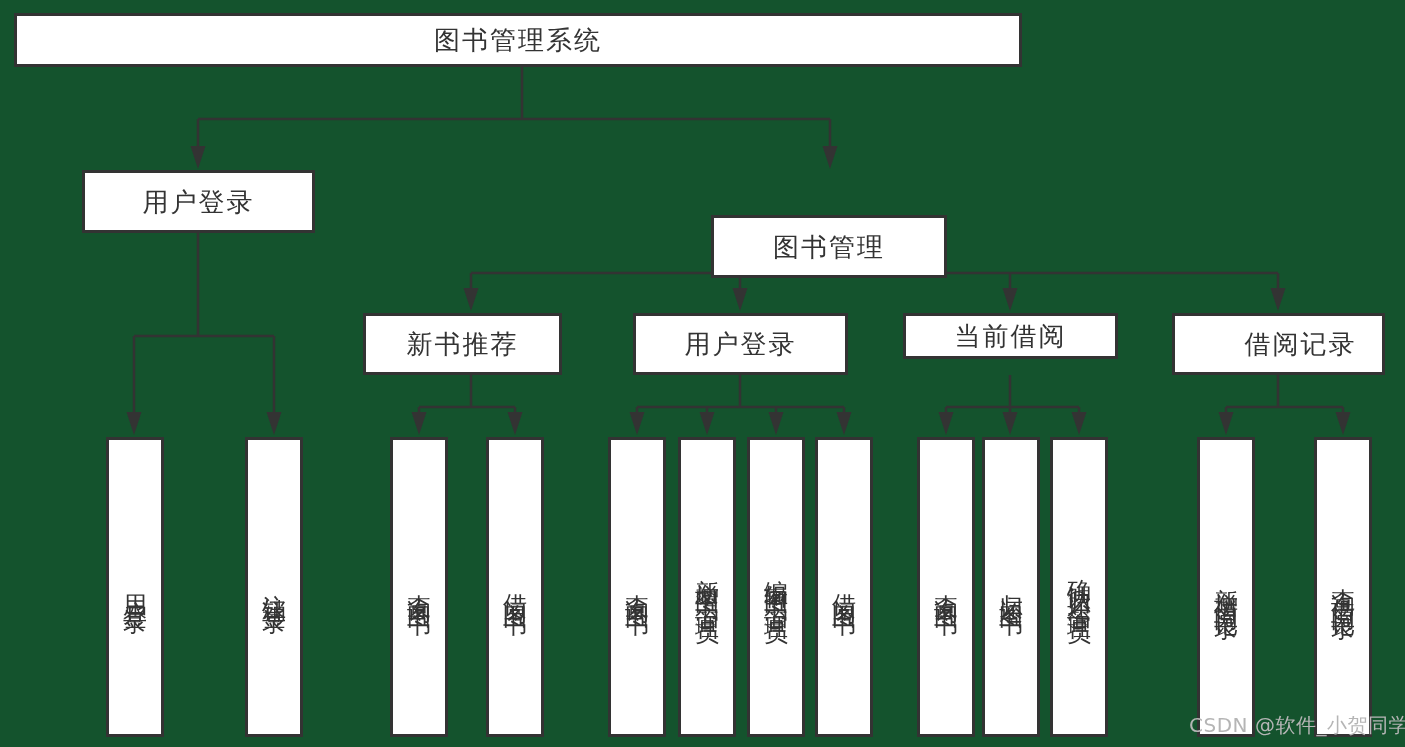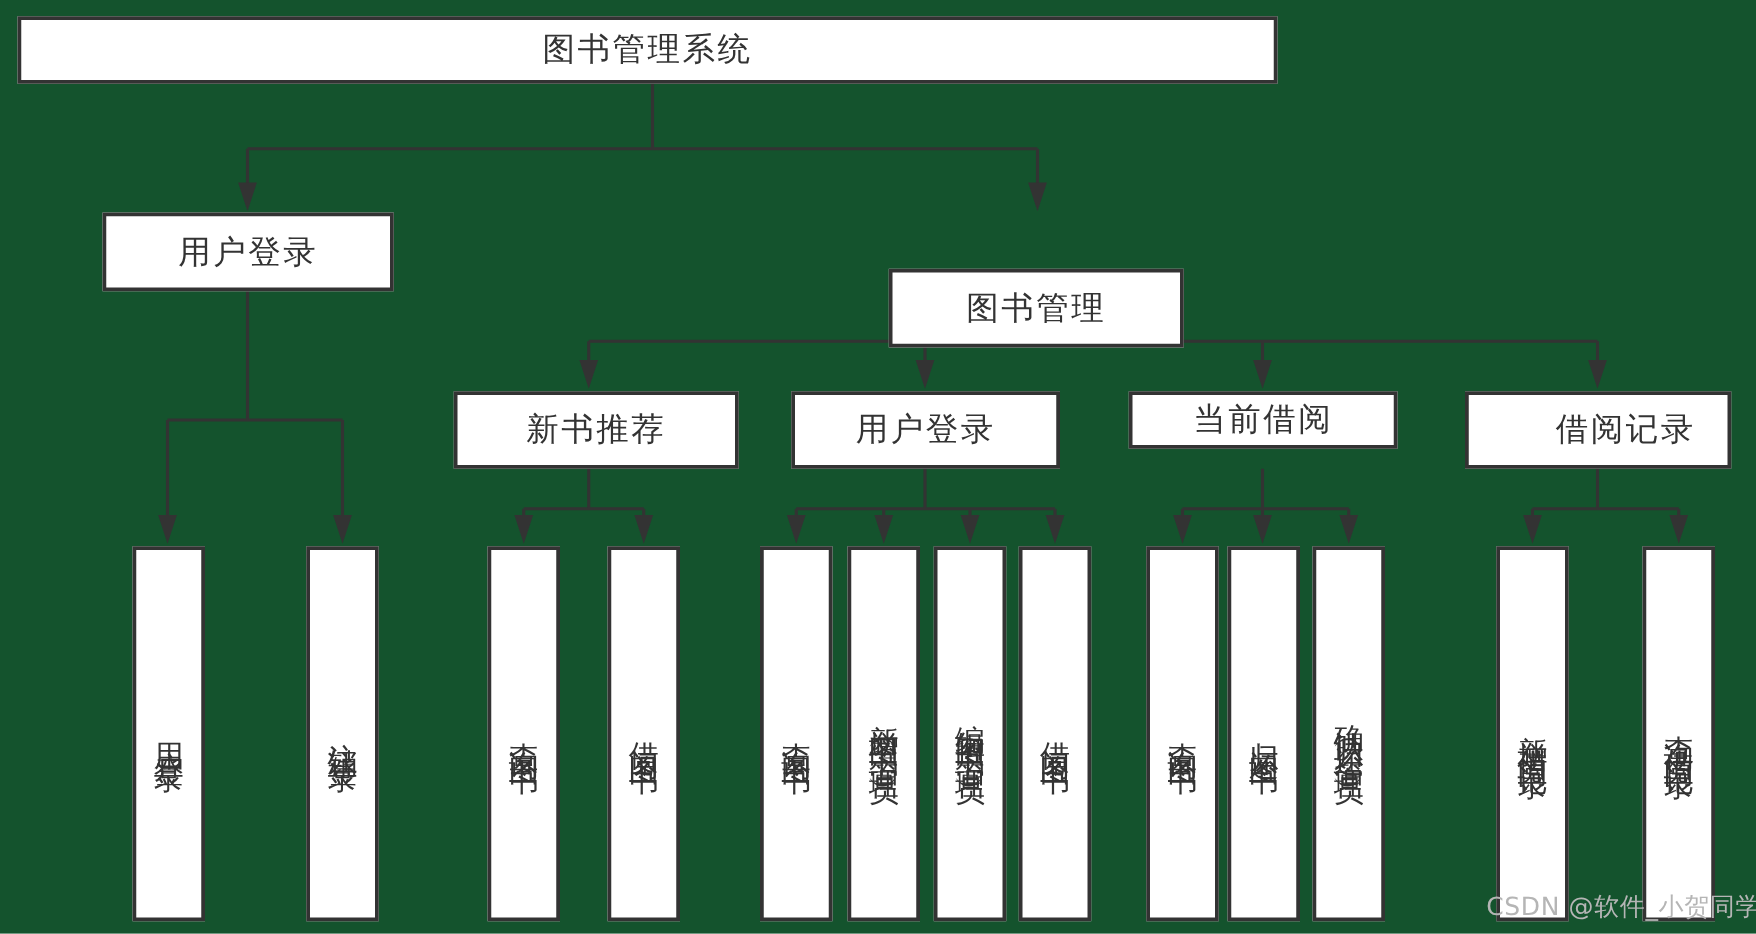--- a/index.html
+++ b/index.html
@@ -18,21 +18,21 @@
   .vtext{
     writing-mode:vertical-rl;text-orientation:mixed;
     font-size:24px;letter-spacing:6px;line-height:1;
   }
   
   #root{left:14px;top:13px;width:1008px;height:54px;}
   
   #login{left:82px;top:170px;width:233px;height:63px;}
   #mgmt{left:711px;top:170px;width:236px;height:63px;margin-top:45px;}
   
-  #g0{left:363px;top:313px;width:228px;height:62px;}
+  #g0{left:363px;top:313px;width:199px;height:62px;}
   #g1{left:633px;top:313px;width:215px;height:62px;}
   #g2{left:903px;top:313px;width:215px;height:46px;}
   #g3{left:1172px;top:313px;width:213px;height:62px;padding-left:44px;}
   
   #lv0{left:106px;}  #lv1{left:245px;}
   #lv2{left:390px;}  #lv3{left:486px;}
   #lv4{left:608px;}  #lv5{left:678px;} #lv6{left:747px;} #lv7{left:815px;}
   #lv8{left:917px;}  #lv9{left:982px;} #lv10{left:1050px;}
   #lv11{left:1197px;} #lv12{left:1314px;}
   #watermark{

